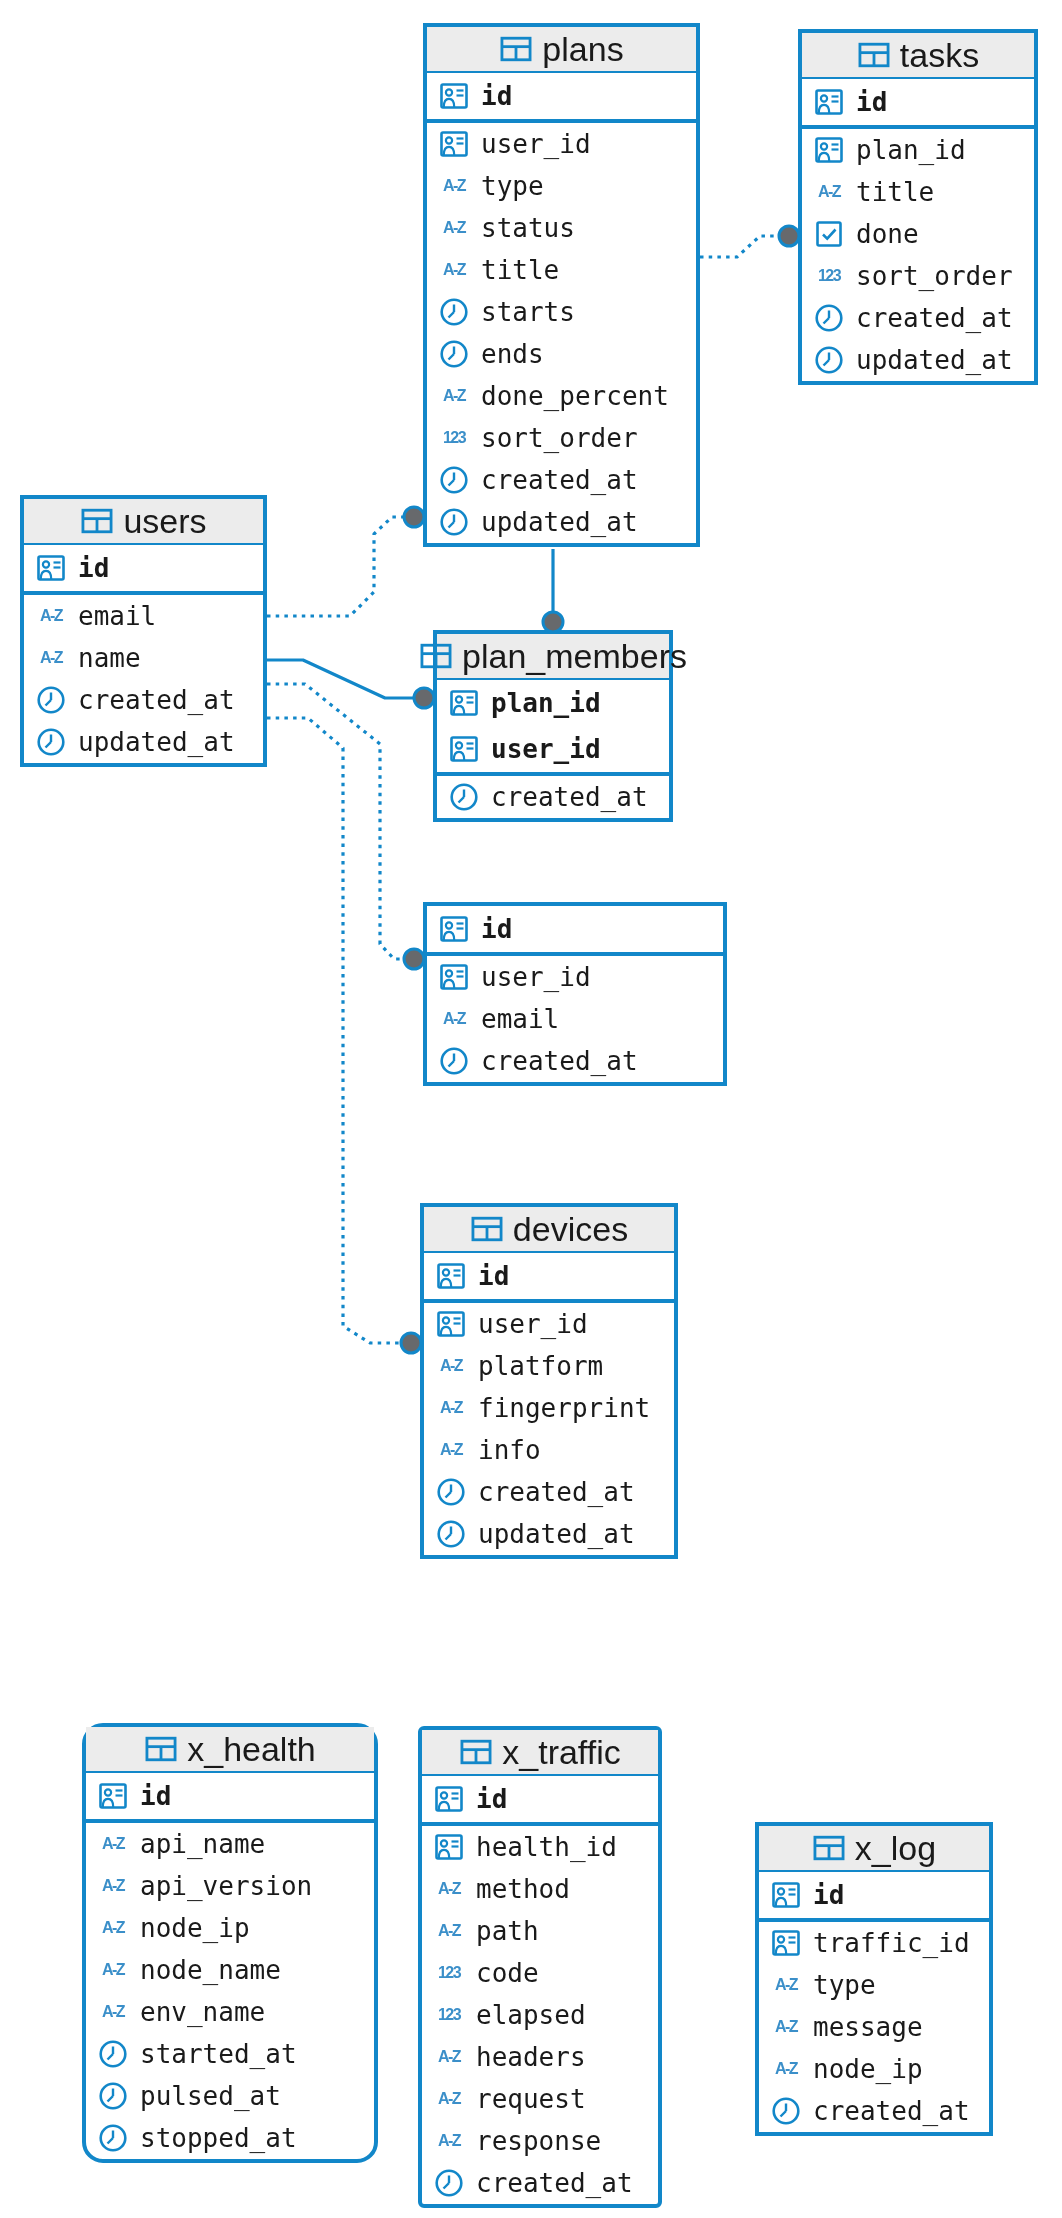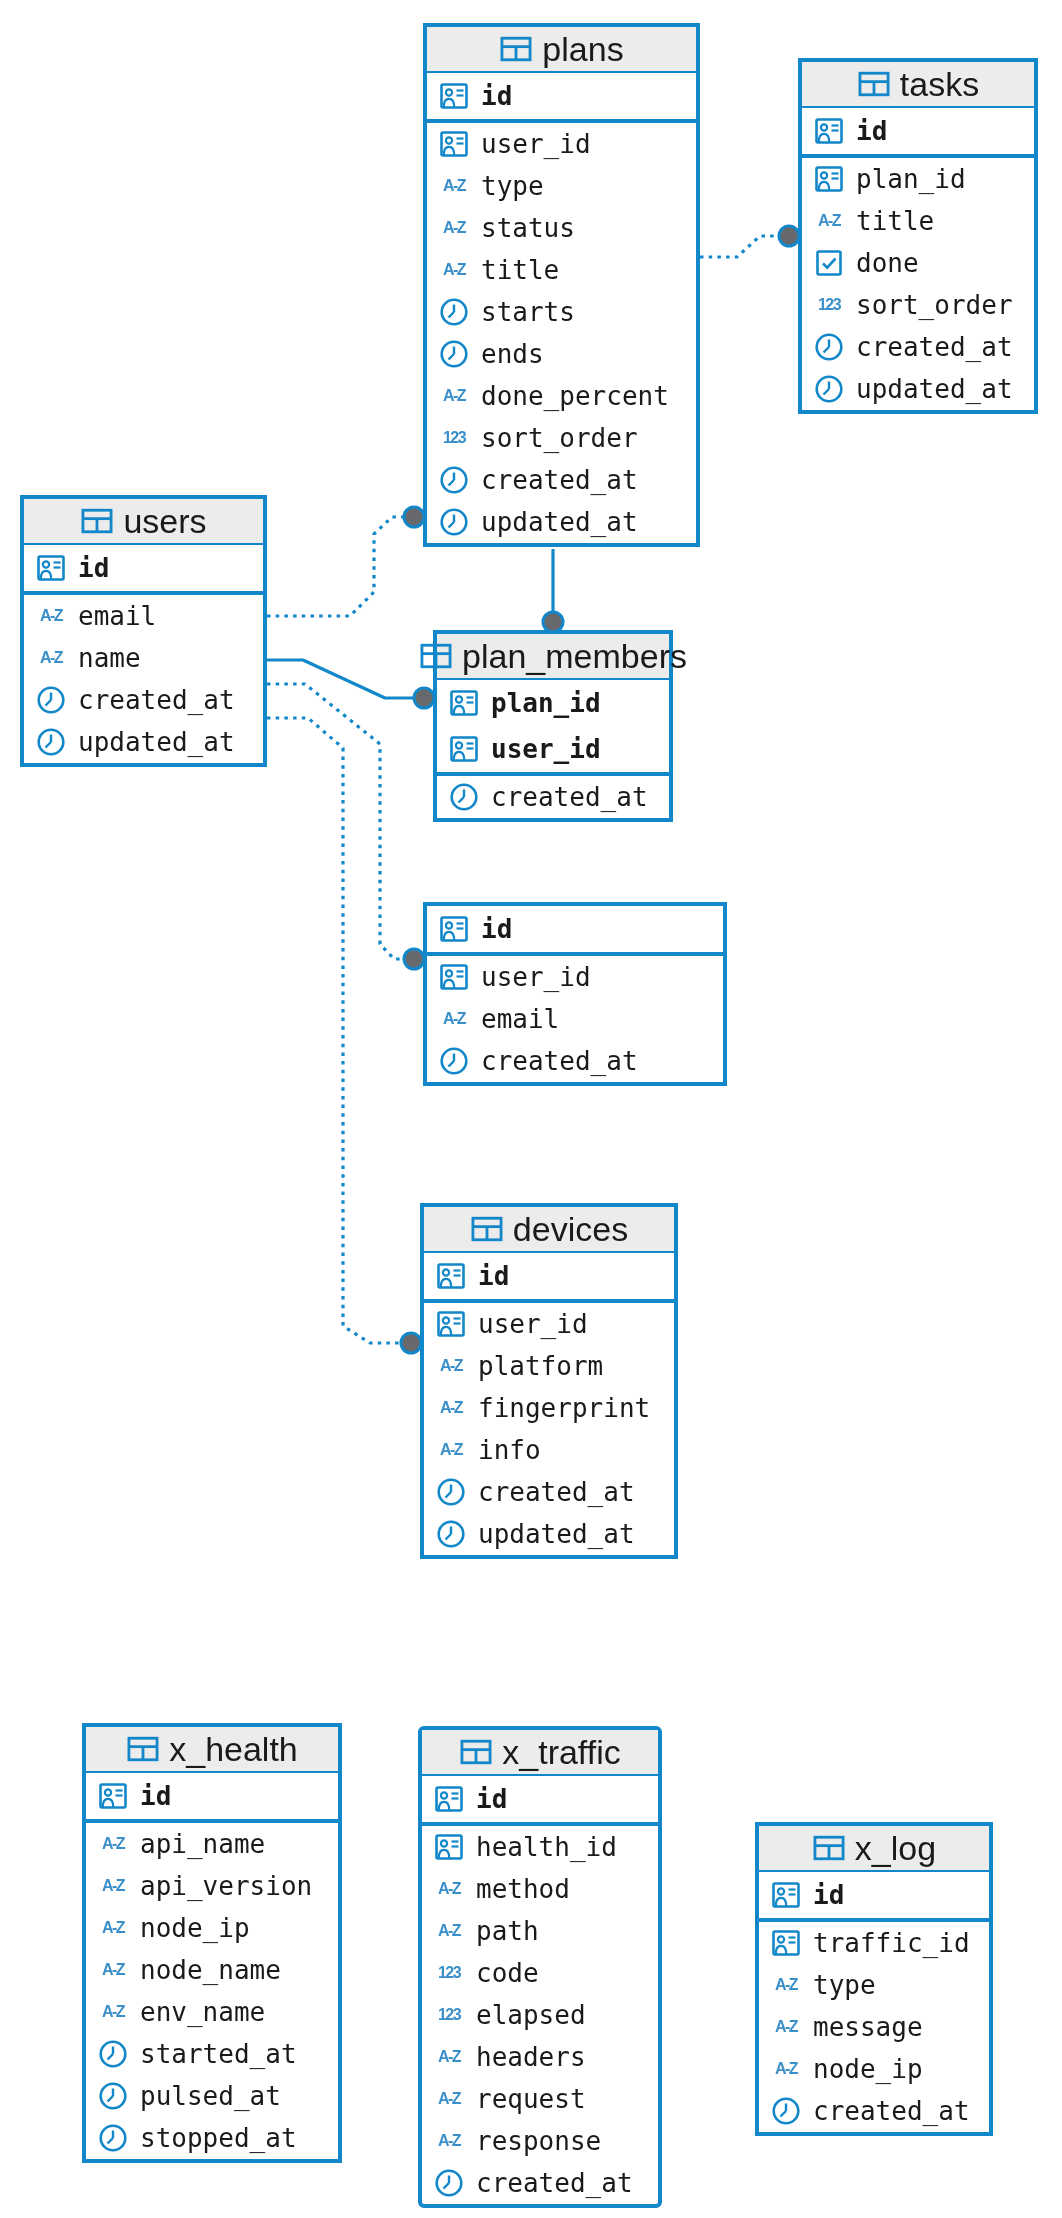--- a/index.html
+++ b/index.html
@@ -165,21 +165,21 @@
               <svg width="32" height="32" viewBox="0 0 32 32">
                 <circle cx="16" cy="16" r="12.3" fill="none" stroke="#1287c9" stroke-width="2.6"></circle>
                 <line x1="16" y1="16" x2="16" y2="8.5" fill="none" stroke="#1287c9" stroke-width="2.4"></line>
                 <line x1="16" y1="16" x2="10.5" y2="21.5" fill="none" stroke="#1287c9" stroke-width="2.4"></line>
               </svg>
             </span>
             <span class="col-name">updated_at</span>
           </div>
         </div>
       </div>
-      <div class="db-table" style="left: 798px; top: 29px; width: 240px; margin-top: 29px;">
+      <div class="db-table" style="left: 798px; top: 29px; width: 240px;">
         <div class="tbl-header">
           <svg class="tbl-icon" width="34" height="30" viewBox="0 0 36 32">
             <rect x="3" y="4.5" width="30" height="23" fill="none" stroke="#1287c9" stroke-width="3"></rect>
             <line x1="3" y1="13.5" x2="33" y2="13.5" fill="none" stroke="#1287c9" stroke-width="3"></line>
             <line x1="18" y1="13.5" x2="18" y2="27.5" fill="none" stroke="#1287c9" stroke-width="3"></line>
           </svg>
           <span>tasks</span>
         </div>
         <div class="sec-pk">
           <div class="col-row">
@@ -472,21 +472,21 @@
               <svg width="32" height="32" viewBox="0 0 32 32">
                 <circle cx="16" cy="16" r="12.3" fill="none" stroke="#1287c9" stroke-width="2.6"></circle>
                 <line x1="16" y1="16" x2="16" y2="8.5" fill="none" stroke="#1287c9" stroke-width="2.4"></line>
                 <line x1="16" y1="16" x2="10.5" y2="21.5" fill="none" stroke="#1287c9" stroke-width="2.4"></line>
               </svg>
             </span>
             <span class="col-name">updated_at</span>
           </div>
         </div>
       </div>
-      <div class="db-table" style="left: 82px; top: 1723px; width: 260px;">
+      <div class="db-table" style="left: 82px; top: 1723px; width: 296px; border-radius: 21px;">
         <div class="tbl-header">
           <svg class="tbl-icon" width="34" height="30" viewBox="0 0 36 32">
             <rect x="3" y="4.5" width="30" height="23" fill="none" stroke="#1287c9" stroke-width="3"></rect>
             <line x1="3" y1="13.5" x2="33" y2="13.5" fill="none" stroke="#1287c9" stroke-width="3"></line>
             <line x1="18" y1="13.5" x2="18" y2="27.5" fill="none" stroke="#1287c9" stroke-width="3"></line>
           </svg>
           <span>x_health</span>
         </div>
         <div class="sec-pk">
           <div class="col-row">

